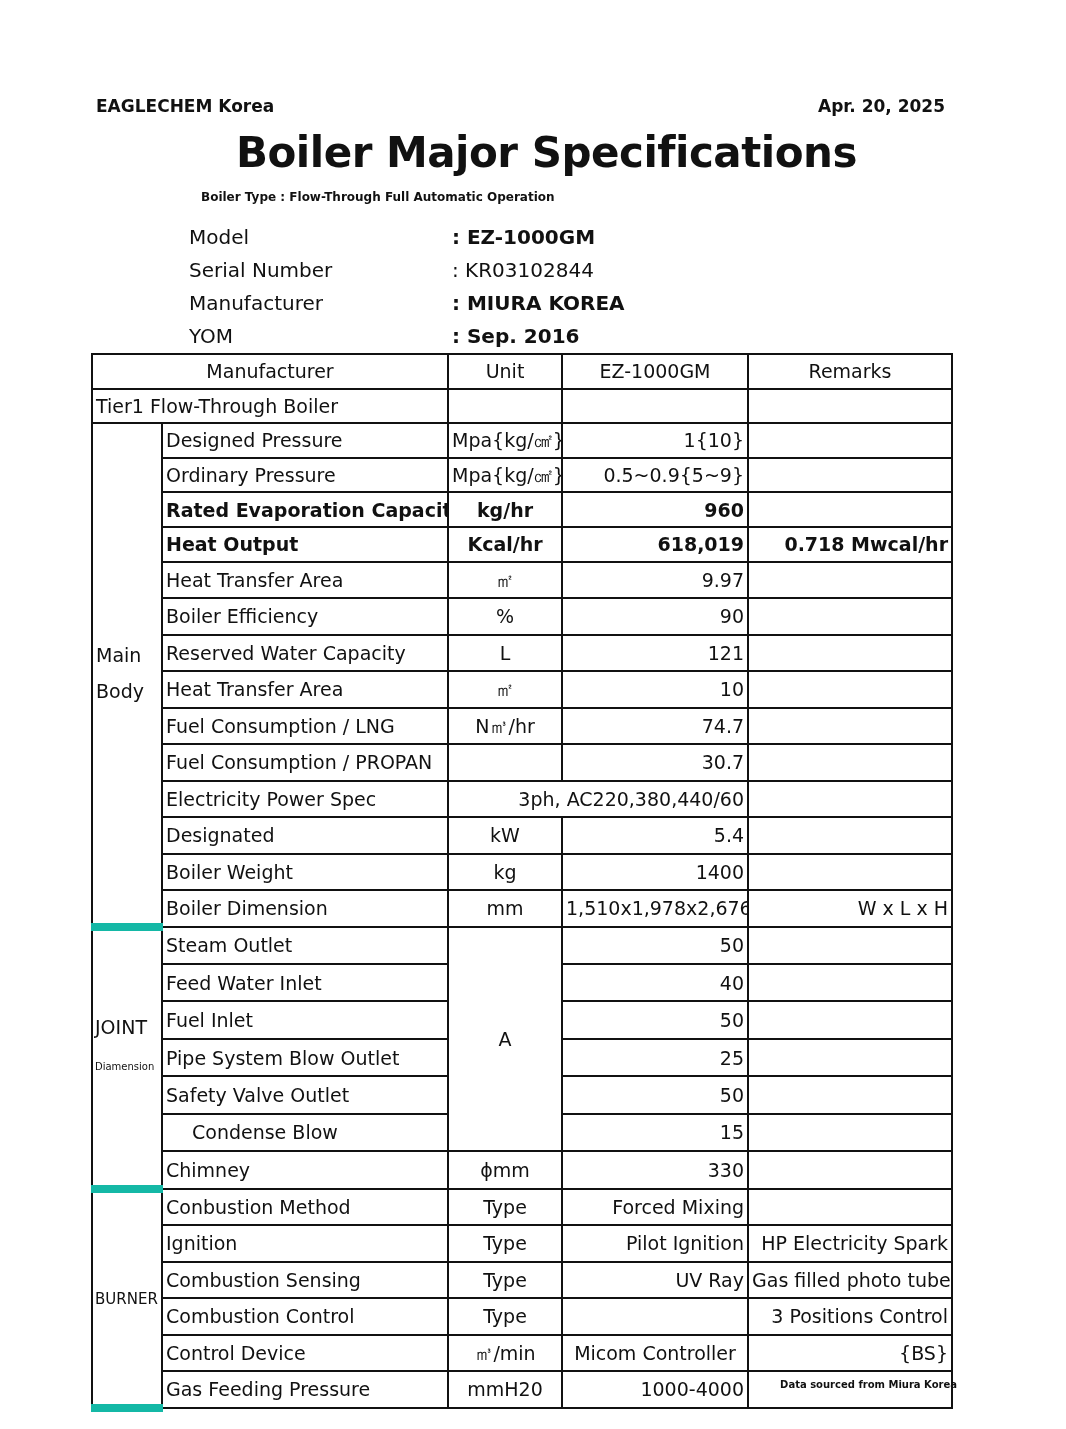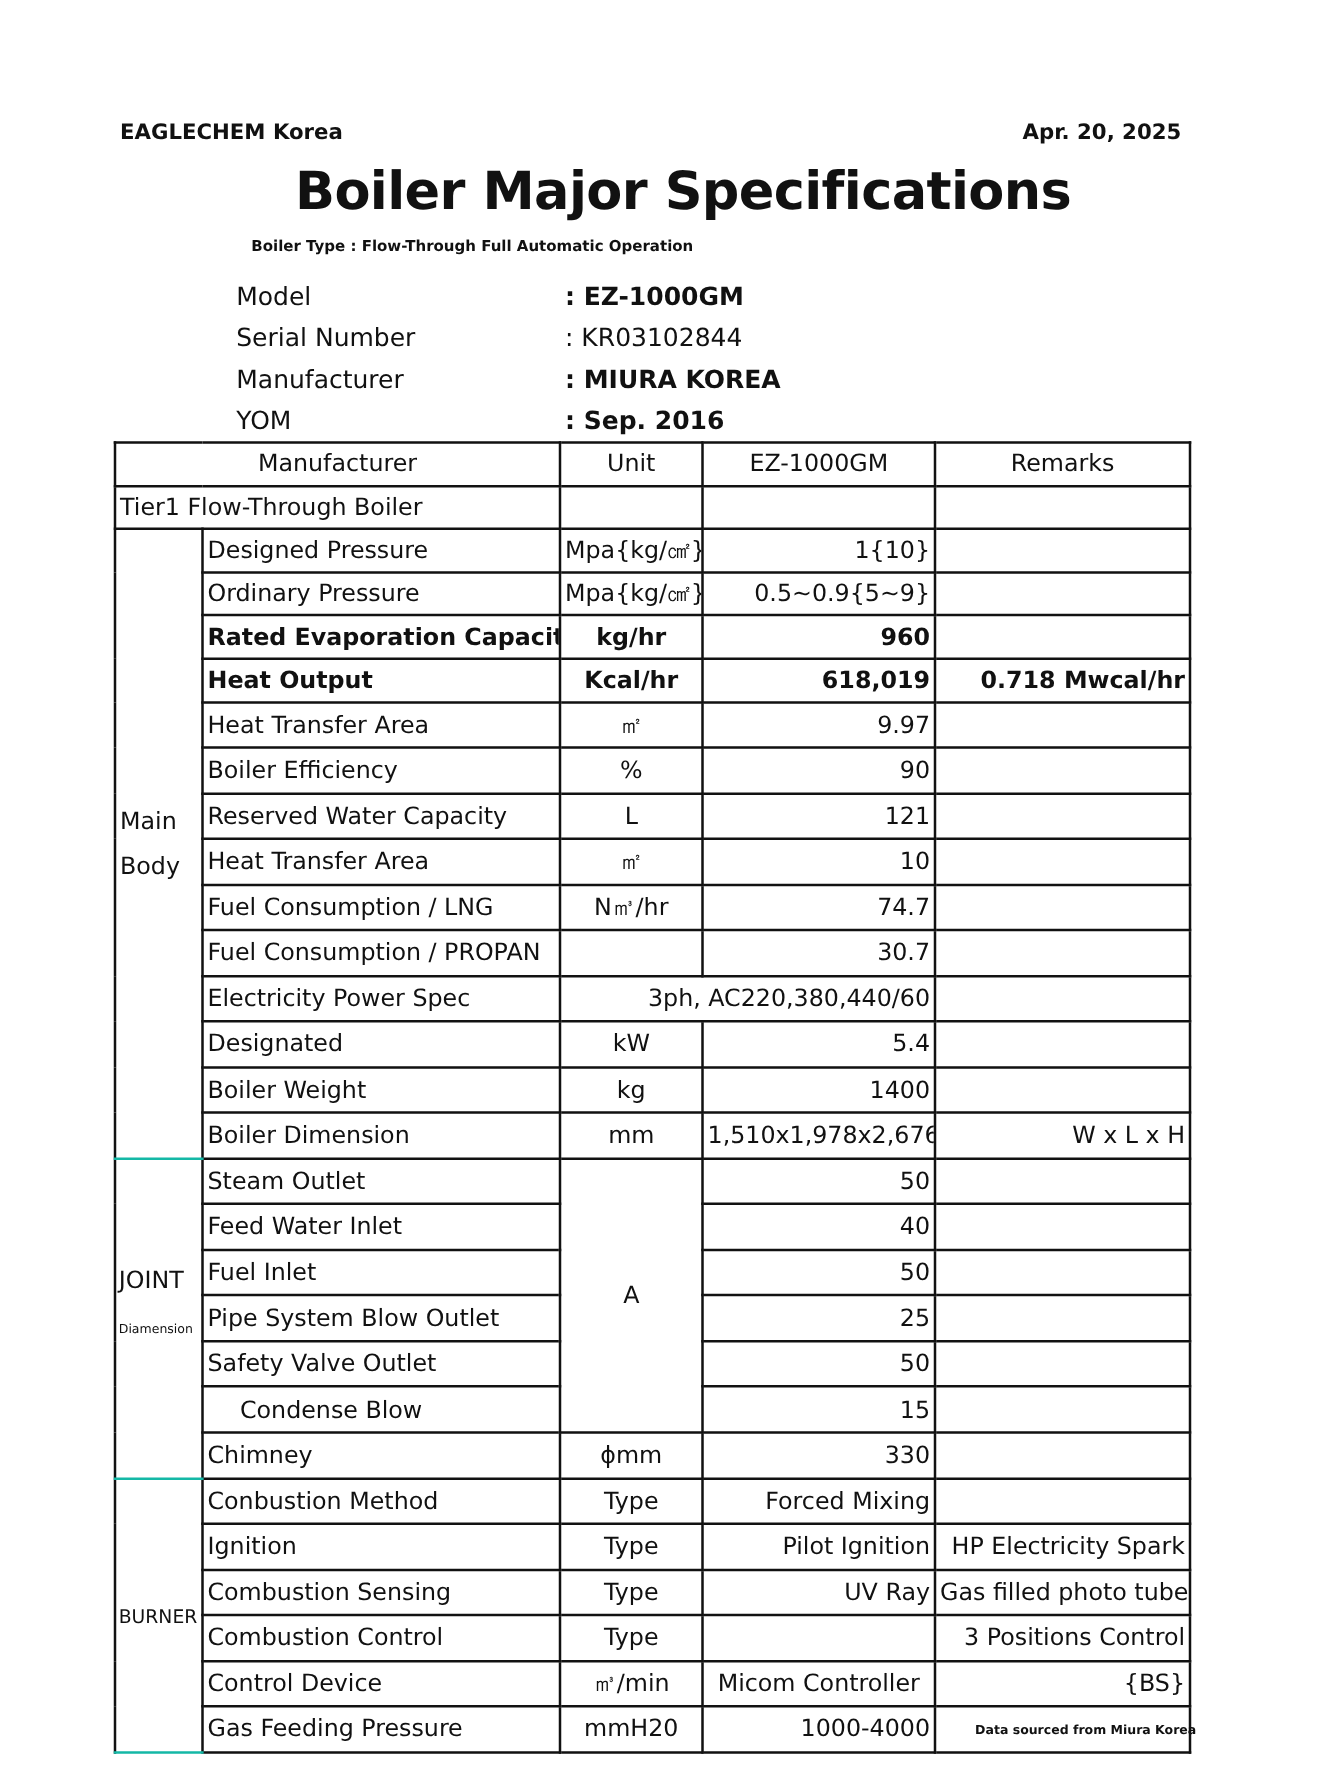--- a/index.html
+++ b/index.html
@@ -9,21 +9,21 @@
   .title{position:absolute;left:236px;top:128px;font-size:42px;font-weight:bold;letter-spacing:-0.5px;white-space:nowrap;}
   .btype{position:absolute;left:201px;top:190px;font-size:12px;font-weight:bold;white-space:nowrap;}
   .info{position:absolute;left:189px;font-size:20px;white-space:nowrap;}
   .info .lbl{display:inline-block;width:263px;}
   .info .val.b{font-weight:bold;}
   table.spec{position:absolute;left:91px;top:353px;border-collapse:collapse;table-layout:fixed;width:860px;font-size:19px;}
   table.spec td{border:2px solid #111;padding:0 3px;height:32.6px;line-height:28px;white-space:nowrap;overflow:hidden;}
   table.spec td.c{text-align:center;}
   table.spec td.r{text-align:right;}
   table.spec td.b{font-weight:bold;}
-  table.spec td.grp{border-top:2px solid #111;border-bottom:2px solid #14b8a6;text-align:left;vertical-align:middle;padding-left:3px;}
+  table.spec td.grp{border-top:2px solid #111;border-bottom:8px solid #14b8a6;text-align:left;vertical-align:middle;padding-left:3px;}
   .grp .small{font-size:10px;}
   .grp .med{font-size:15px;}
   .footer{position:absolute;right:109px;top:1379px;font-size:10px;font-weight:bold;}
 </style>
 </head>
 <body>
 
 <div class="company">EAGLECHEM Korea</div>
 <div class="date">Apr. 20, 2025</div>
 <div class="title">Boiler Major Specifications</div>

